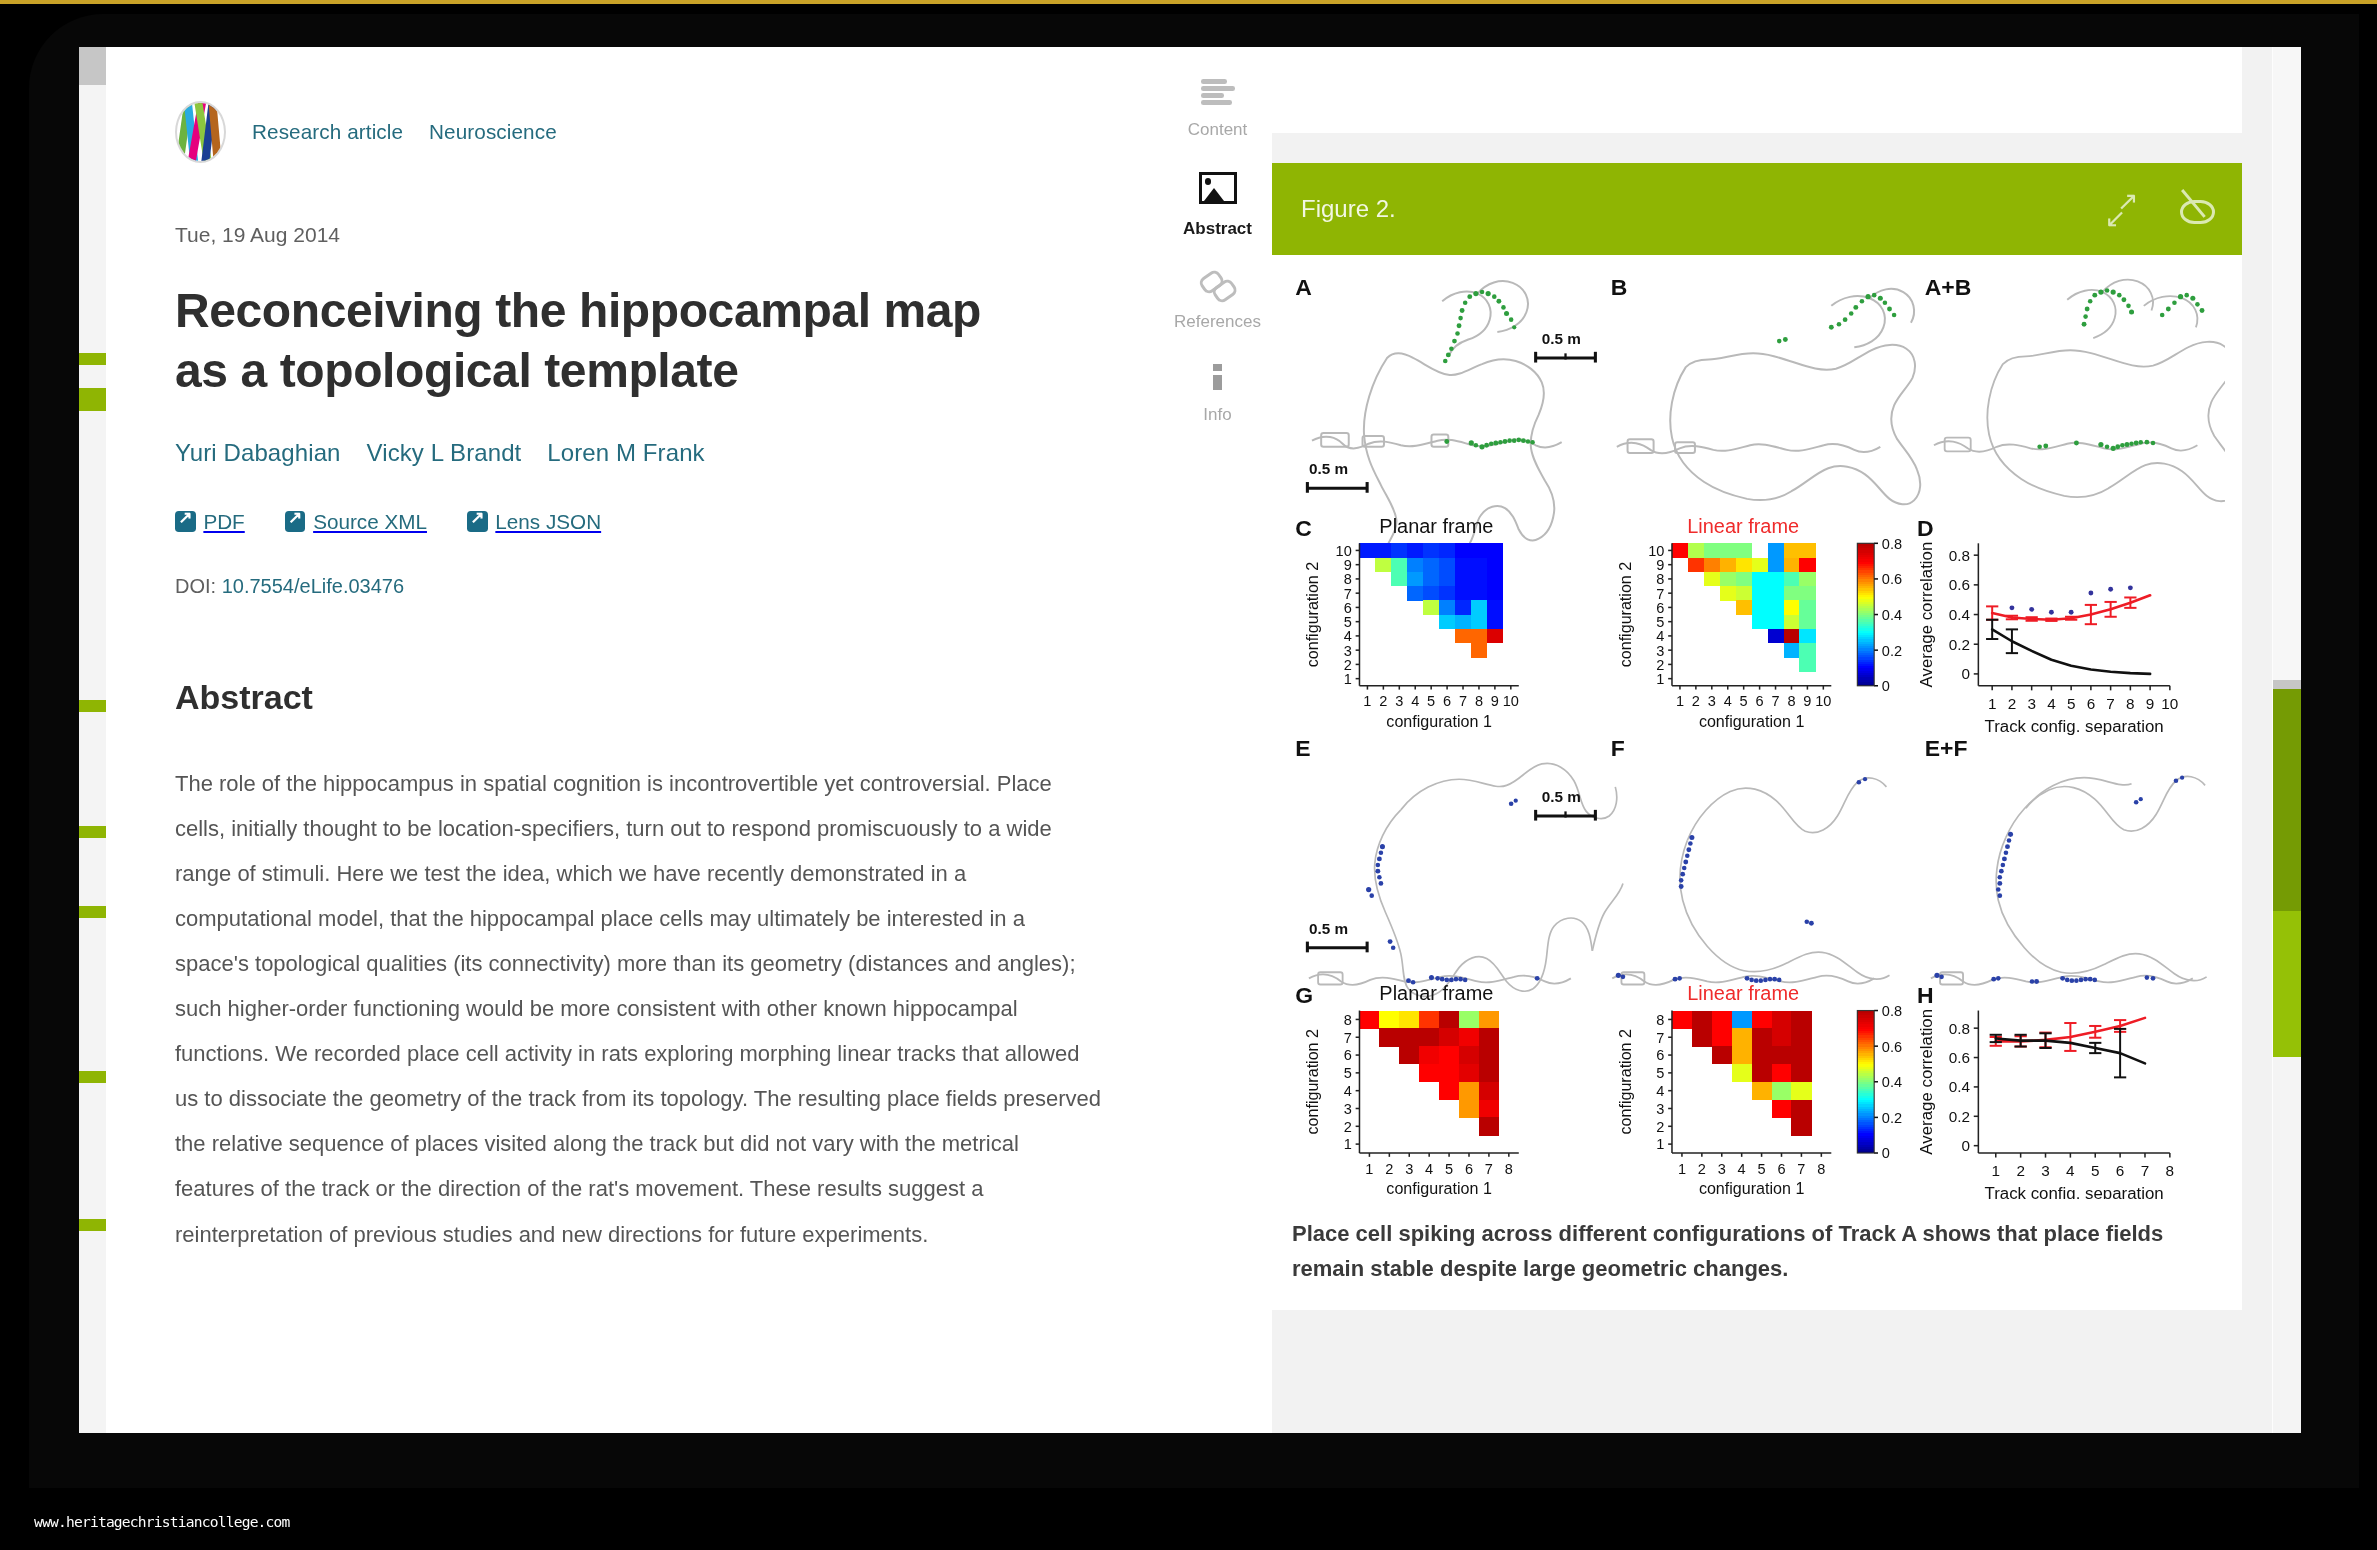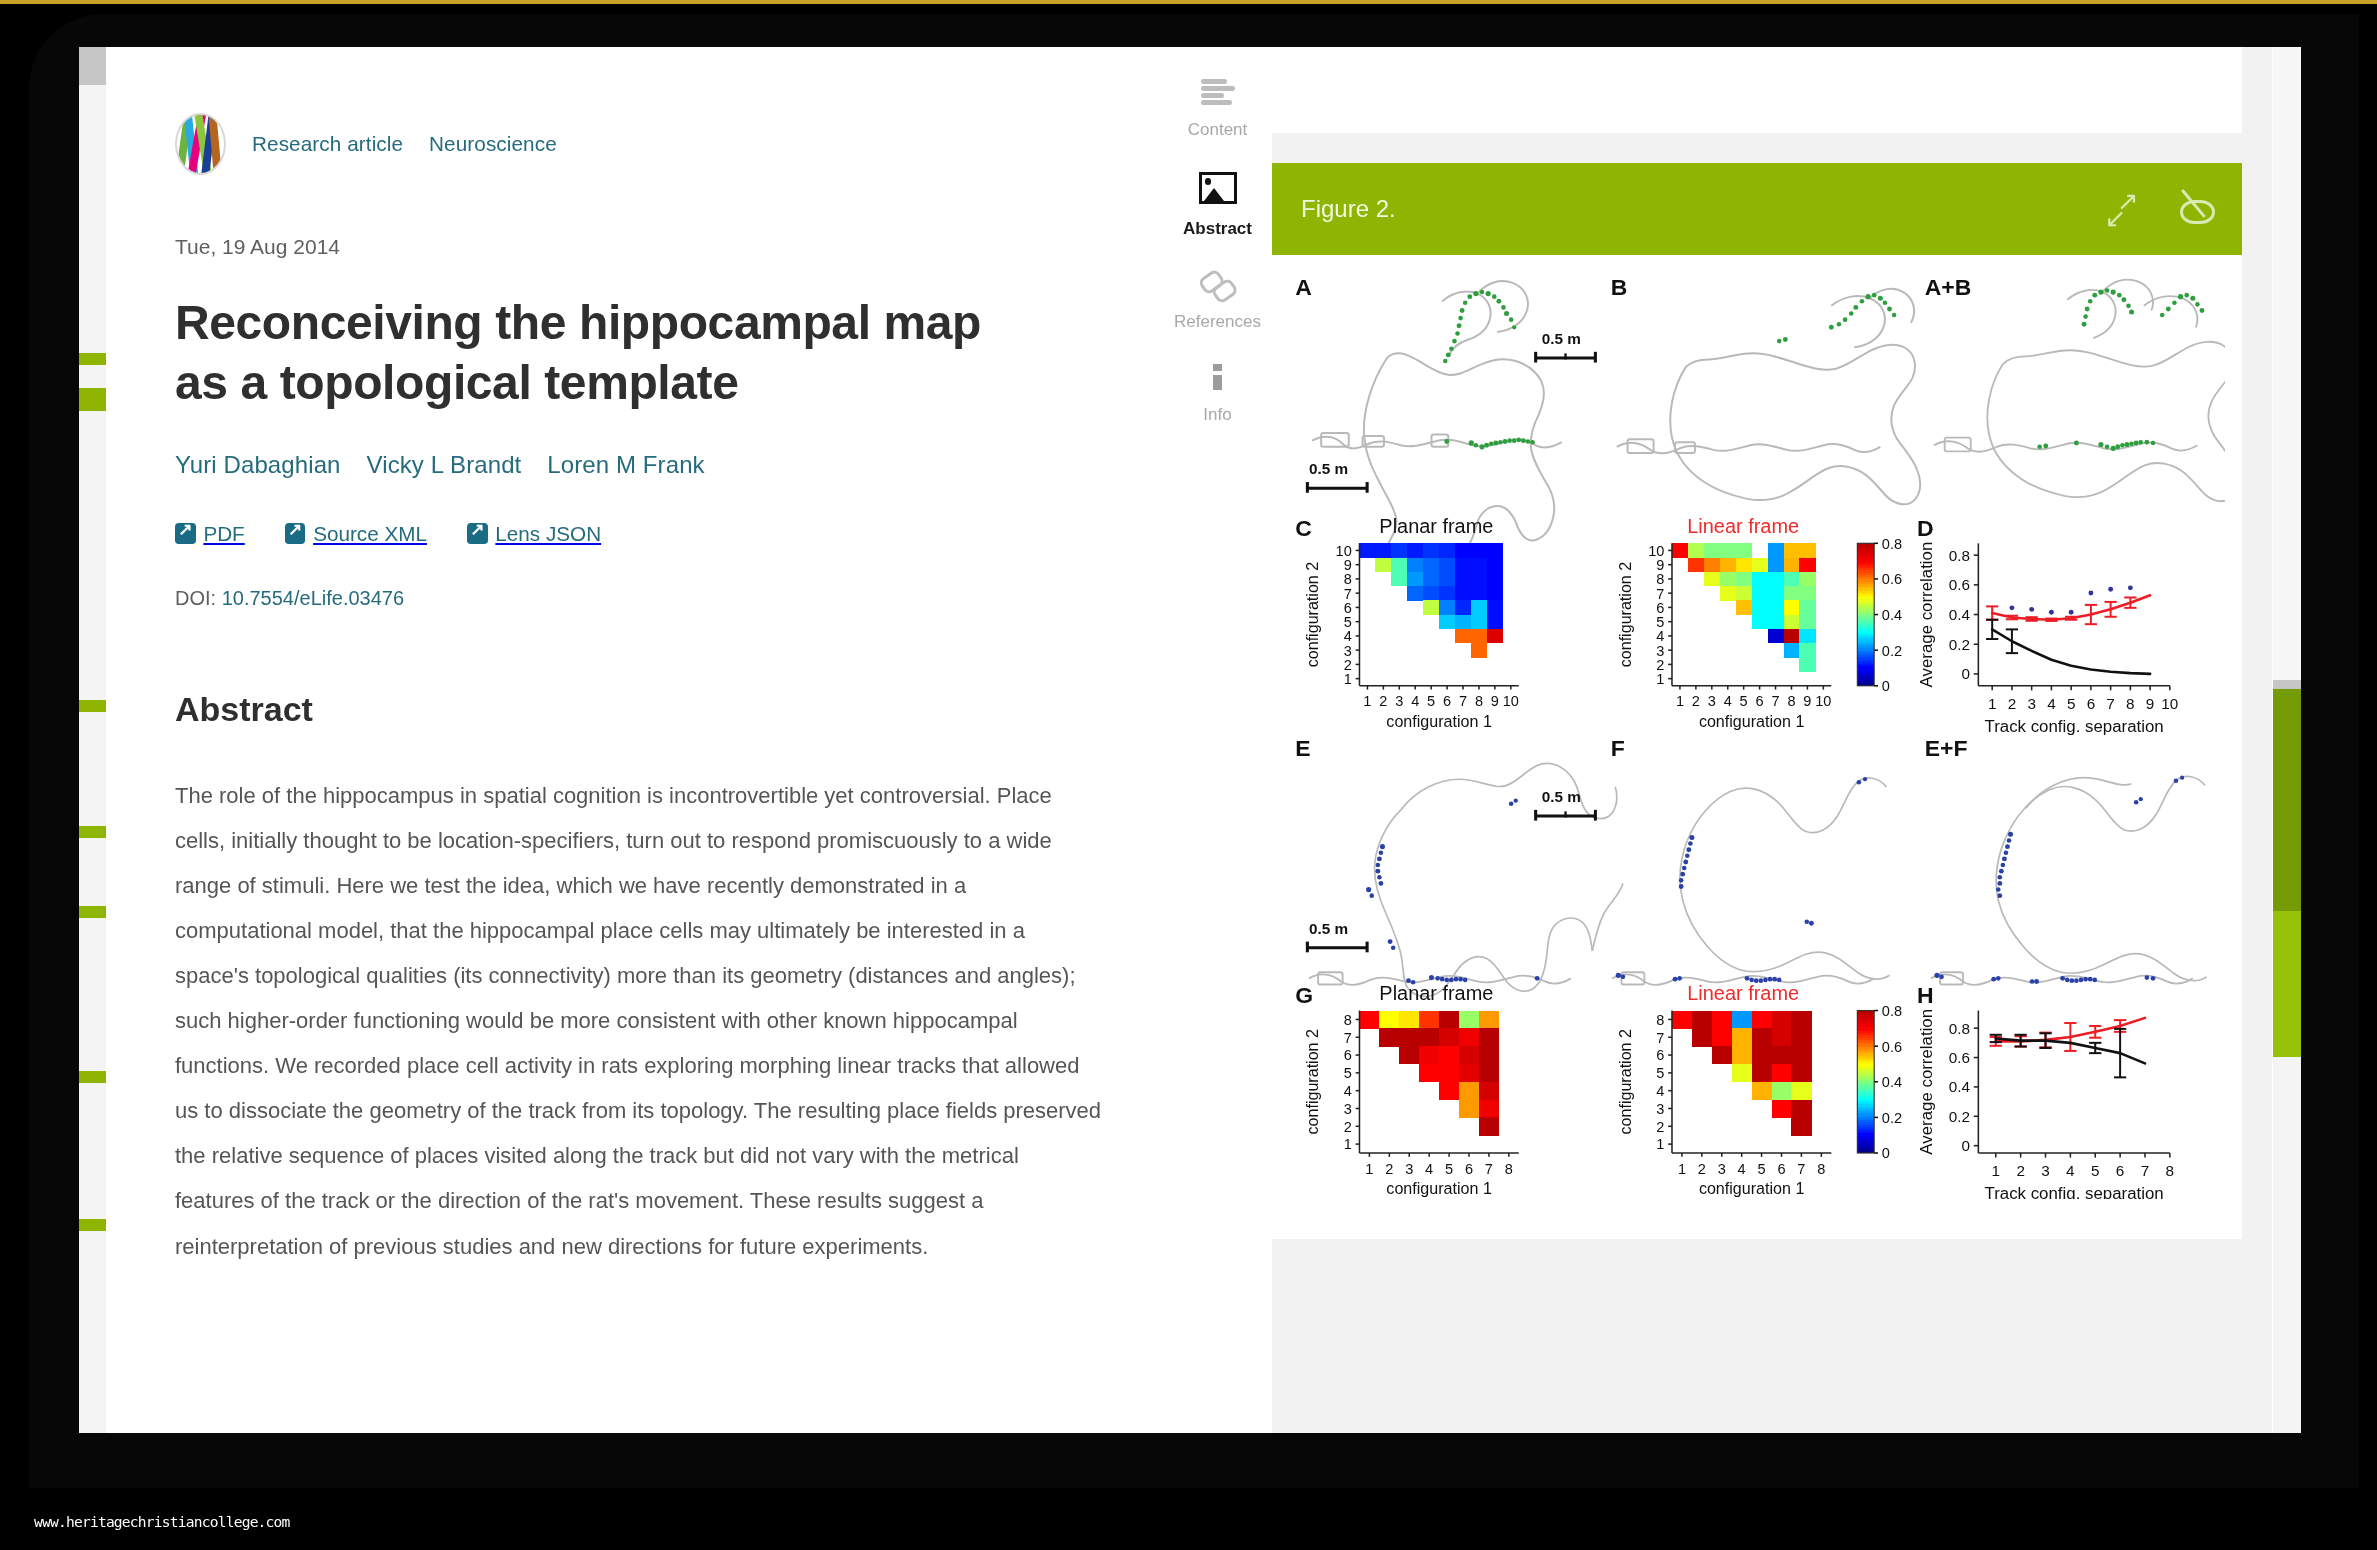--- a/index.html
+++ b/index.html
@@ -21,21 +21,21 @@
   .leftrail{position:absolute;left:79px;top:47px;width:27.6px;height:1386px;background:#f4f4f4;}
   .leftrail .nub{position:absolute;left:0;top:0;width:27.6px;height:38px;background:#c6c6c6;}
   .leftrail .mk{position:absolute;left:0;width:27.6px;background:#8fb503;}
 
   
   .rightrail{position:absolute;left:2273px;top:47px;width:27.6px;height:1386px;background:#f4f4f4;}
   .rightrail .mk{position:absolute;left:0;width:27.6px;}
 
   
   .doc{position:absolute;left:106px;top:47px;width:1057px;height:1386px;background:#fff;}
-  .doc-inner{padding:46px 61px 0 69px;margin-top:12px;}
+  .doc-inner{padding:46px 61px 0 69px;}
 
   .badge-row{display:flex;align-items:center;gap:26px;margin-top:7.7px;}
   .elife-logo{width:47px;height:58px;border-radius:50%;position:relative;overflow:hidden;
               border:2.3px solid #d8d8d8;background:#fff;flex:0 0 auto;}
   .elife-logo i{position:absolute;top:-8%;height:116%;width:8.4px;border-radius:4.6px;display:block;}
   .lnk{color:#256b7e;font-size:20.7px;letter-spacing:0.1px;text-decoration:none;white-space:nowrap;}
 
   .pubdate{margin-top:60px;color:#5f5f5f;font-size:21px;}
   .title{margin-top:34px;font-size:48px;line-height:1.26;font-weight:bold;color:#2f2f2f;
          letter-spacing:-0.4px;max-width:827px;}
@@ -1186,19 +1186,20 @@
               <line x1="144.5974025974026" y1="55.60824742268042" x2="160.5974025974026" y2="55.60824742268042" stroke="#111111" stroke-width="2.6"></line>
               <line x1="144.5974025974026" y1="42.185567010309285" x2="160.5974025974026" y2="42.185567010309285" stroke="#111111" stroke-width="2.6"></line>
               <line x1="185.06493506493507" y1="87.24742268041237" x2="185.06493506493507" y2="23.969072164948443" stroke="#111111" stroke-width="2.6"></line>
               <line x1="177.06493506493507" y1="87.24742268041237" x2="193.06493506493507" y2="87.24742268041237" stroke="#111111" stroke-width="2.6"></line>
               <line x1="177.06493506493507" y1="23.969072164948443" x2="193.06493506493507" y2="23.969072164948443" stroke="#111111" stroke-width="2.6"></line>
             </g>
         </svg>
       </div>
 
       <div class="figcap">
+        <div class="cap-bold">Place cell spiking across different configurations of Track A shows that place fields remain stable despite large geometric changes.</div>
       </div>
     </div>
   </div>
 
   <div class="watermark">www.heritagechristiancollege.com</div>
 </div>
 
 
 </body></html>

